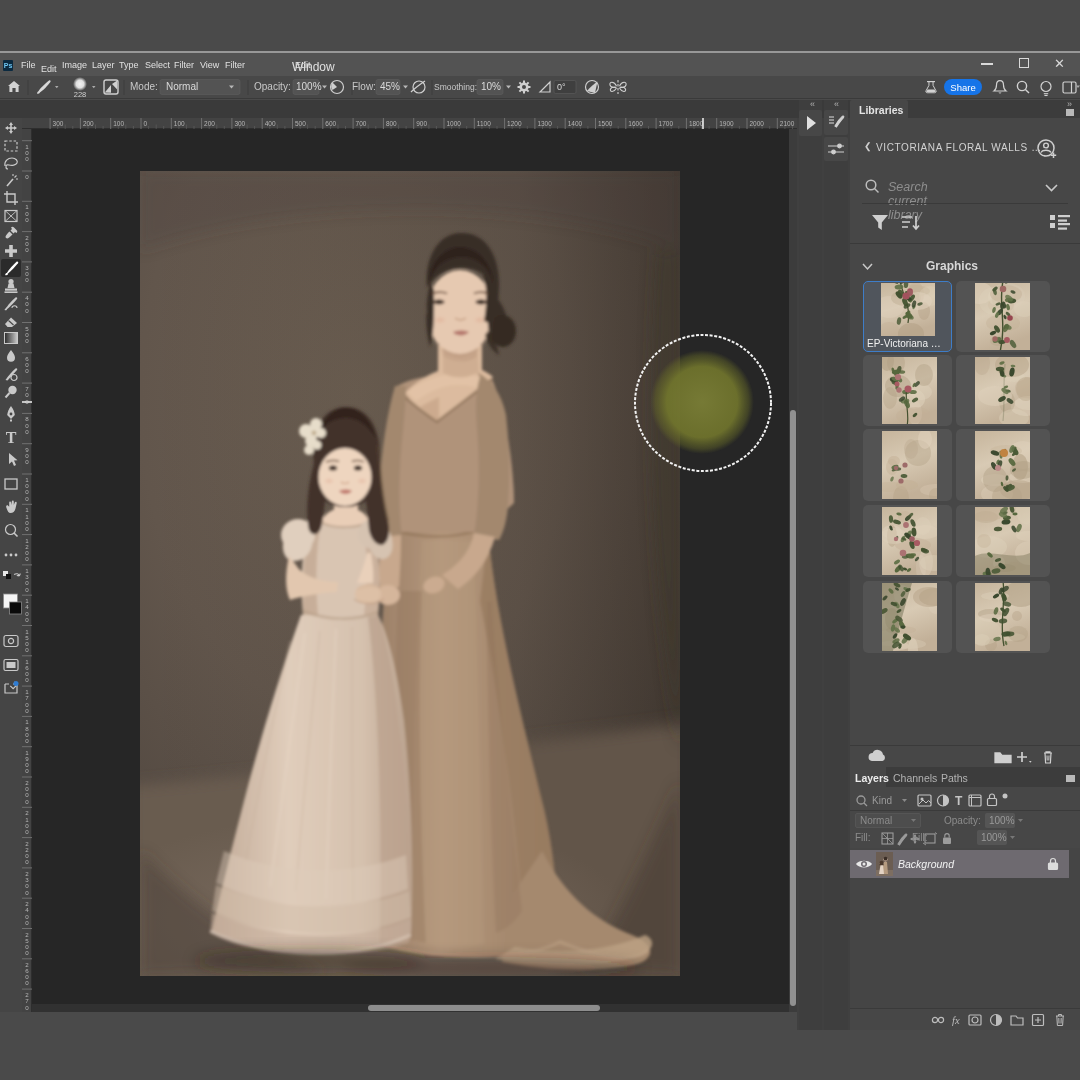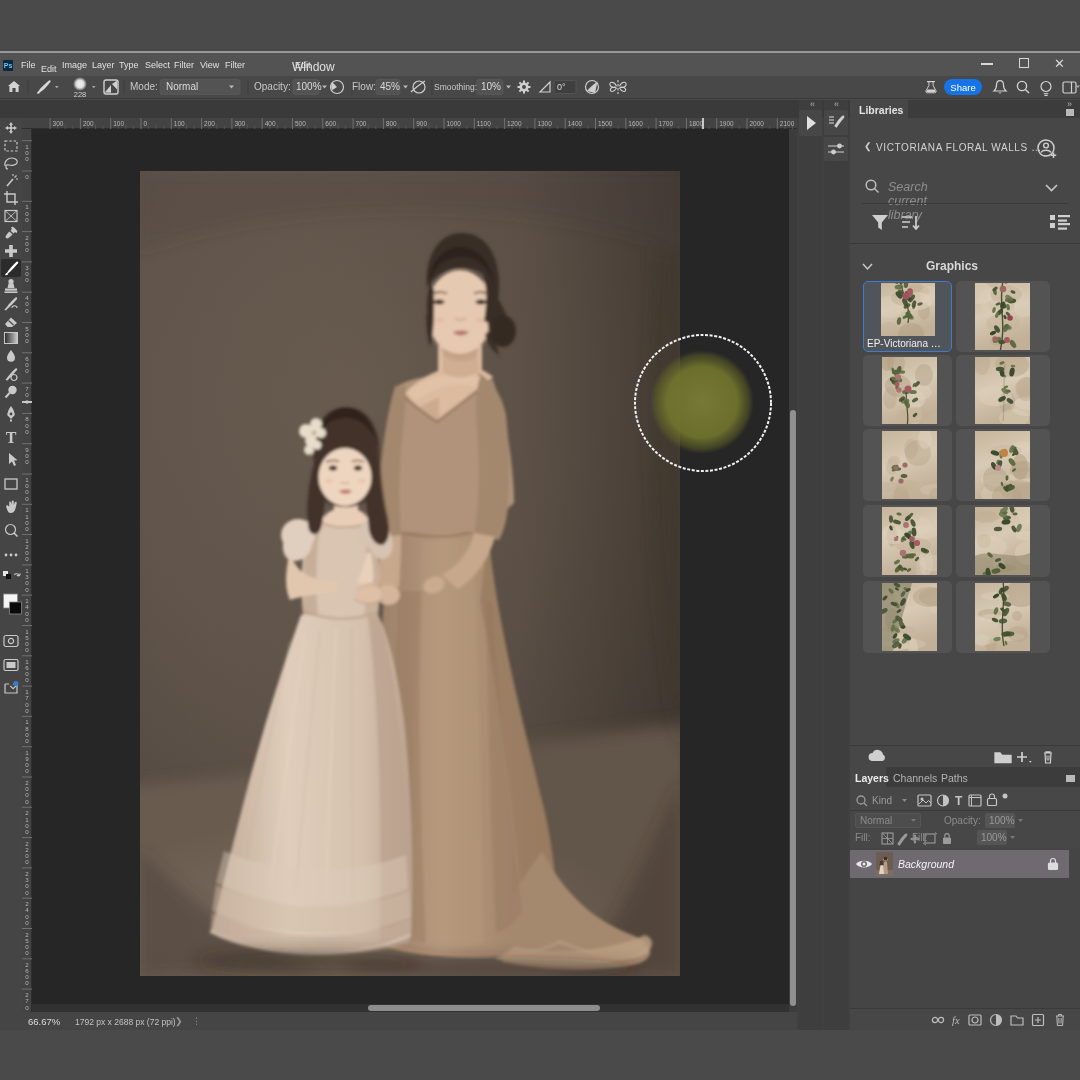--- a/index.html
+++ b/index.html
@@ -733,26 +733,20 @@
     <circle cx="83" cy="83" r="68" fill="none" stroke="#f2f2f2" stroke-width="2" stroke-dasharray="3 1.6"></circle>
   </svg>
 
   
   <div class="abs" style="left:789px;top:129px;width:8px;height:883px;background:#3c3c3c;"></div>
   <div class="abs" style="left:790px;top:410px;width:6px;height:596px;background:#909090;border-radius:3px;"></div>
   <div class="abs" style="left:32px;top:1004px;width:757px;height:8px;background:#313131;"></div>
   <div class="abs" style="left:368px;top:1005px;width:232px;height:6px;background:#8d8d8d;border-radius:3px;"></div>
 
   
-  <div class="abs" style="left:0;top:1012px;width:797px;height:18px;background:#454545;">
-    <span style="position:absolute;left:28px;top:4px;font-size:9.5px;color:#dcdcdc;">66.67%</span>
-    <span style="position:absolute;left:75px;top:5px;font-size:8.5px;color:#c2c2c2;">1792 px x 2688 px (72 ppi)</span>
-    <span style="position:absolute;left:175px;top:4px;font-size:9px;color:#9a9a9a;">❯</span>
-    <span style="position:absolute;left:192px;top:4px;font-size:9px;color:#9a9a9a;">⋮</span>
-  </div>
 
   
   <div class="abs" style="left:797px;top:118px;width:53px;height:912px;background:#404040;"></div>
   <div class="abs" style="left:799px;top:100px;width:23px;height:930px;background:#3e3e3e;"></div>
   <div class="abs" style="left:824px;top:100px;width:24px;height:930px;background:#3e3e3e;"></div>
   <div class="abs" style="left:810px;top:99px;color:#b0b0b0;font-size:9px;letter-spacing:-1px;">«</div>
   <div class="abs" style="left:834px;top:99px;color:#b0b0b0;font-size:9px;letter-spacing:-1px;">«</div>
   <div class="abs" style="left:799px;top:110px;width:23px;height:26px;background:#474747;border-radius:2px;"></div>
   <svg class="abs" style="left:799px;top:110px;" width="23" height="26">
       <path d="M8 6 L17 13 L8 20 Z" fill="#e0e0e0"></path>

